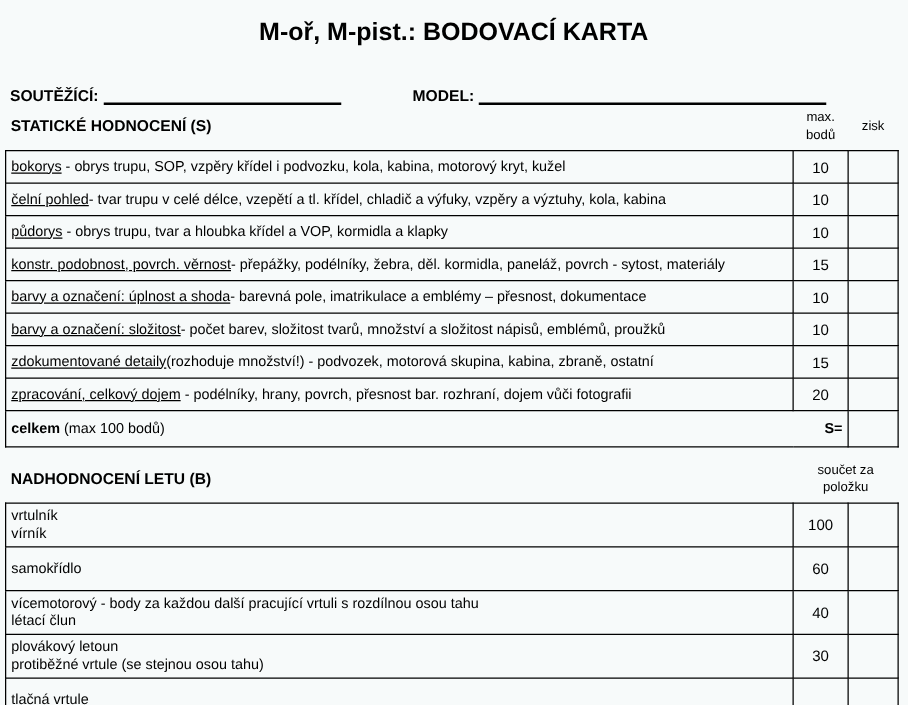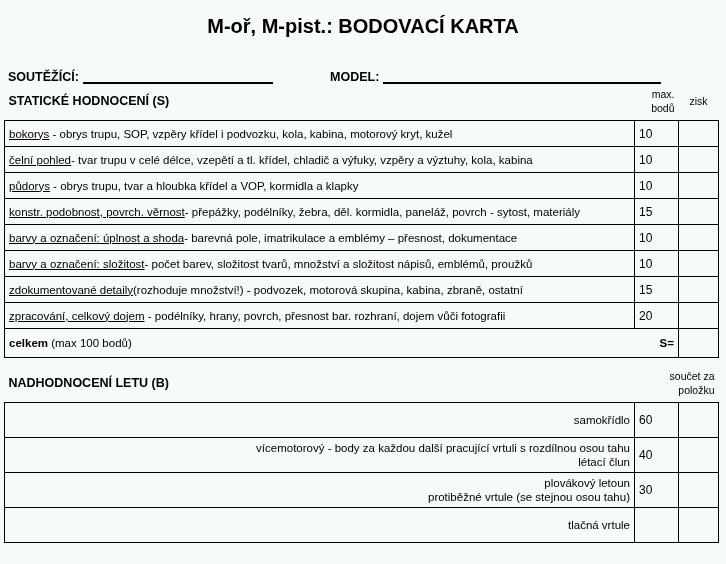--- a/index.html
+++ b/index.html
@@ -96,21 +96,21 @@
     text-align: center;
     vertical-align: bottom;
     line-height: 11px;
     font-weight: normal;
   }
   td.head-max { padding-bottom: 1px; }
   td.head-gain { vertical-align: bottom; padding-bottom: 4px; }
 
   td.desc { height: 25px; }
   td.num {
-    text-align: left;
+    text-align: center;
     font-size: 12px;
   }
   td.gain { }
 
   .term {
     text-decoration: underline;
     text-underline-offset: 1px;
   }
 
   
@@ -127,21 +127,21 @@
     border: 3px solid #000;
     background: #f7fafa;
   }
 
   
   td.desc2 {
     height: 34px;
     line-height: 16px;
     padding-top: 1px;
   }
-  .ln { display: block; white-space: nowrap; text-align: right; }
+  .ln { display: block; white-space: nowrap; }
 
   .spacer { height: 8px; }
 </style>
 </head>
 <body>
 
 <div class="page">
 
   <div class="title">M-oř, M-pist.: BODOVACÍ KARTA</div>
 
@@ -235,20 +235,28 @@
       <tr class="sect-head">
         <td class="sect-title">NADHODNOCENÍ LETU (B)</td>
         <td class="head-max" colspan="2">
           <span class="ln">součet za</span>
           <span class="ln">položku</span>
         </td>
       </tr>
 
       <tr>
         <td class="desc2">
+          <span class="ln">vrtulník</span>
+          <span class="ln">vírník</span>
+        </td>
+        <td class="num">100</td>
+        <td class="gain"></td>
+      </tr>
+      <tr>
+        <td class="desc2">
           <span class="ln">samokřídlo</span>
           <span class="ln"></span>
         </td>
         <td class="num">60</td>
         <td class="gain"></td>
       </tr>
       <tr>
         <td class="desc2">
           <span class="ln">vícemotorový - body za každou další pracující vrtuli s rozdílnou osou tahu</span>
           <span class="ln">létací člun</span>

